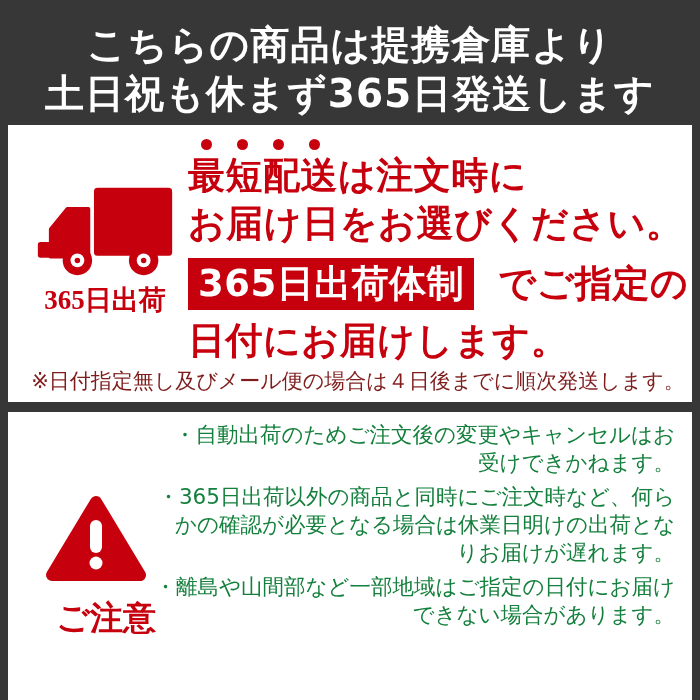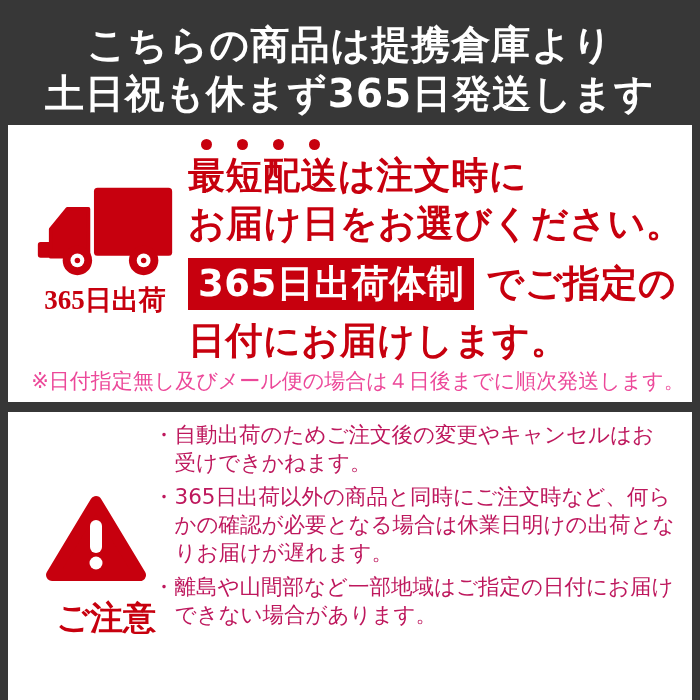--- a/index.html
+++ b/index.html
@@ -52,49 +52,49 @@
   .dots{display:flex;gap:25px;margin-left:13px;margin-bottom:2px;}
   .dots span{width:11px;height:11px;border-radius:50%;background:#c7000e;display:block;}
   .headline{
     font-size:37px;font-weight:bold;color:#c7000e;
     line-height:48px;white-space:nowrap;letter-spacing:0.5px;
   }
   .hl-box-line{margin-top:9px;margin-bottom:6px;line-height:54px;}
   .hl-box{
     display:inline-block;
     background:#c7000e;color:#ffffff;
-    padding:0 10px;margin-right:12px;
+    padding:0 10px;margin-right:24px;
     line-height:52px;
   }
   .ship-note{
     position:absolute;left:16px;right:0;bottom:7px;
     text-align:center;
-    font-size:21px;color:#ec4899;
+    font-size:21px;color:#7f1d1d;
     white-space:nowrap;
   }
 
   
   .caution-col{
     position:absolute;left:28px;top:82px;width:120px;
     text-align:right;
   }
   .caution-col svg{display:block;margin:0 auto;}
   .caution-label{
     margin-top:12px;
     font-size:33px;font-weight:bold;color:#c7000e;
     white-space:nowrap;
   }
   .bullets{
     position:absolute;left:145px;top:9px;width:522px;
     margin:0;padding:0;list-style:none;
   }
   .bullets li{
-    font-size:21.5px;color:#be185d;line-height:28px;
+    font-size:21.5px;color:#15803d;line-height:28px;
     margin-bottom:6px;
-    padding-left:1em;text-indent:-1em;
+    padding-left:1em;text-indent:-1em;text-align:right;
   }
   .bullets li::before{content:"・";}
 </style>
 </head>
 <body>
 
 <div class="page">
 
   <div class="banner">
     <div>こちらの商品は提携倉庫より</div>

